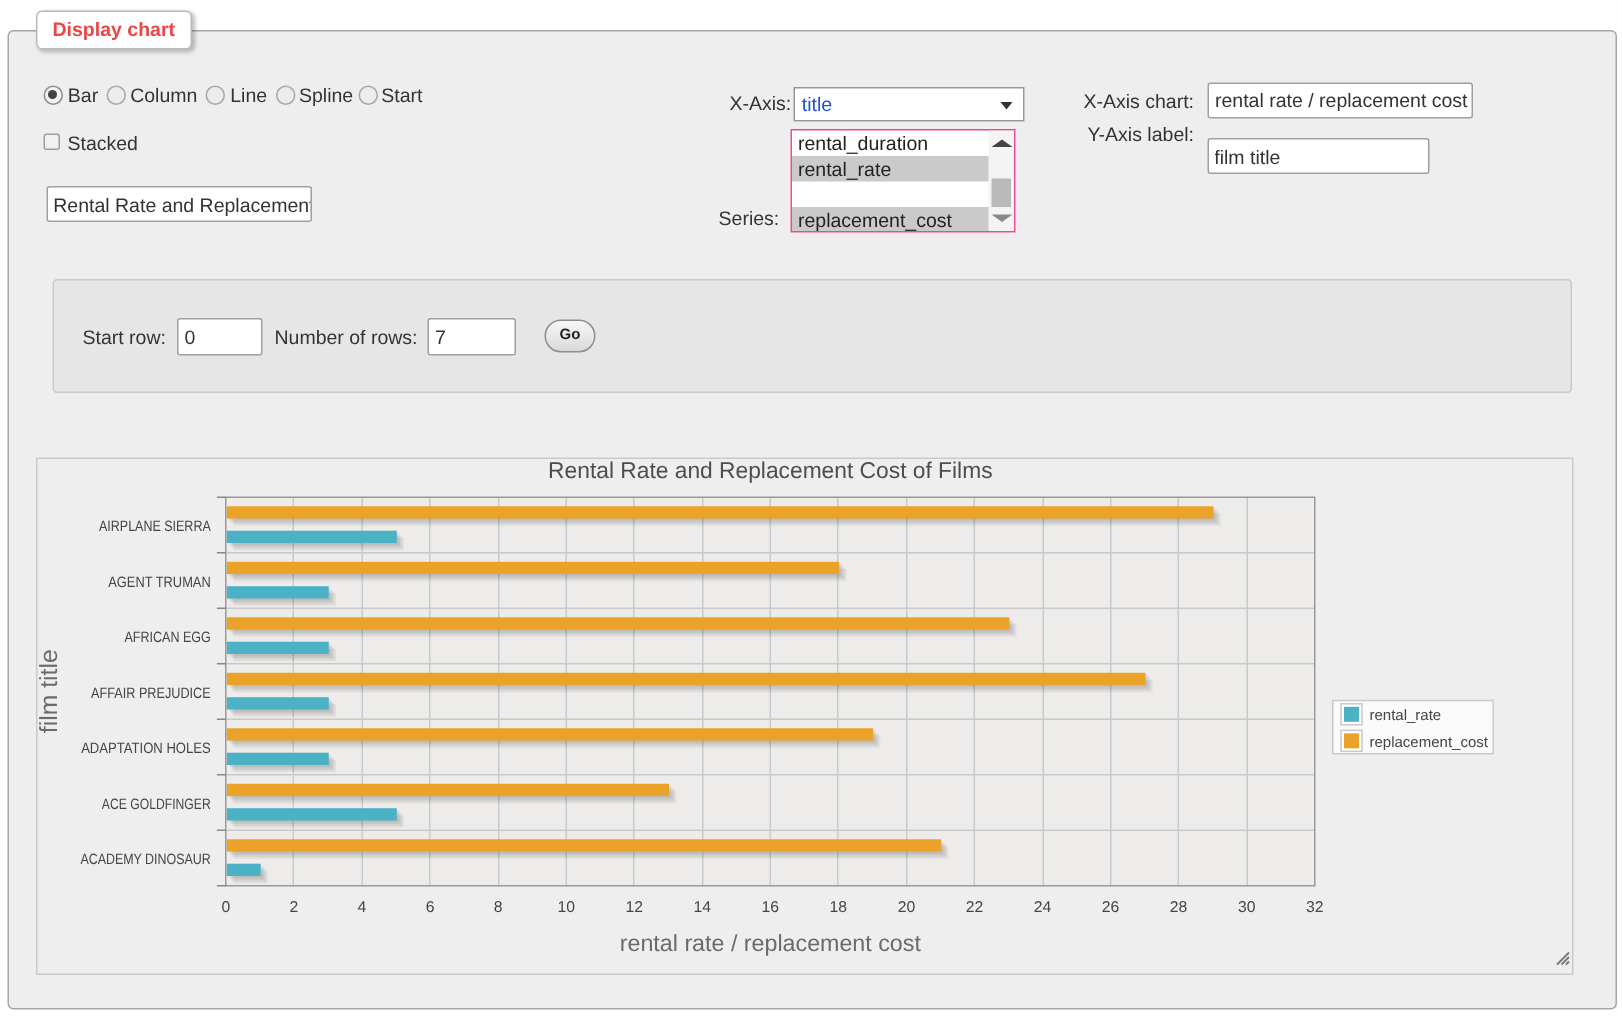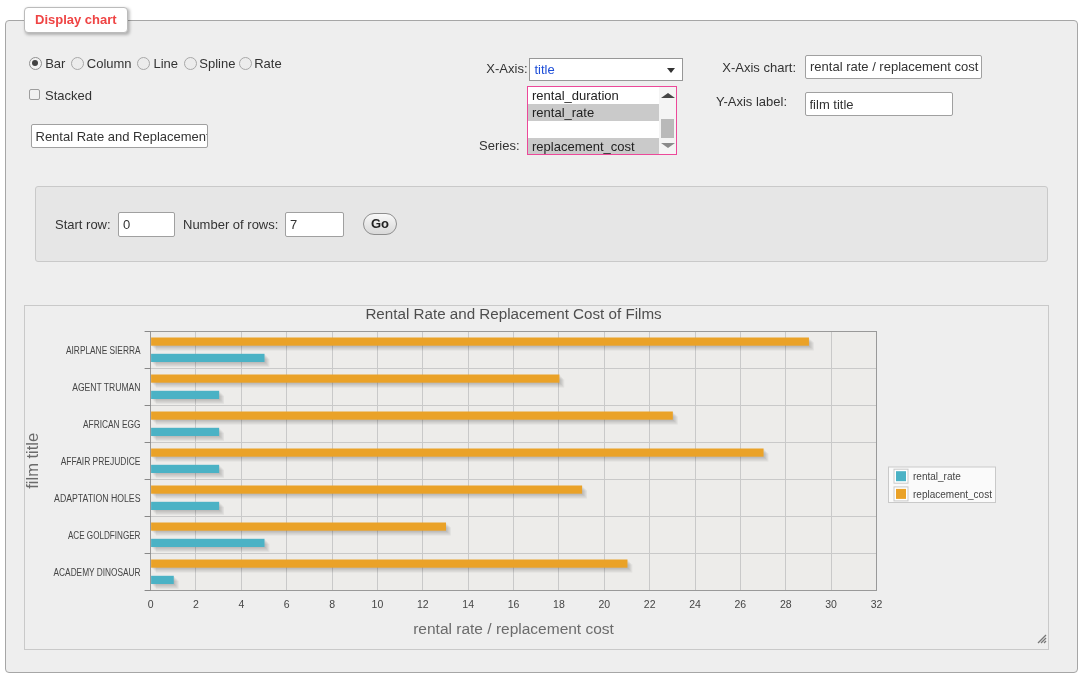--- a/index.html
+++ b/index.html
@@ -5,21 +5,21 @@
 body{font-family:"Liberation Sans",sans-serif;font-size:13px;color:#333;width:1081px;height:681px;position:relative;overflow:hidden;}
 #fs{position:absolute;left:5px;top:20px;width:1071px;height:651px;background:#eeeeee;border:1px solid #a6a6a6;border-radius:4px;}
 #fslegend{position:absolute;left:24px;top:7px;height:24px;line-height:24px;padding:0 10px;background:#ffffff;border:1px solid #bbbbbb;border-radius:4px;box-shadow:1.5px 1.5px 3px rgba(0,0,0,0.25);font-weight:bold;font-size:13px;color:#ef4444;z-index:5;}
 .radio{position:absolute;width:11px;height:11px;border:1px solid #a8a8a8;border-radius:50%;background:#ececec;}
 .radio.on{background:#f2f2f2;border-color:#909090;}
 .radio.on:after{content:"";position:absolute;left:2.5px;top:2.5px;width:6px;height:6px;background:#424242;border-radius:50%;}
 .cb{position:absolute;width:9px;height:9px;border:1px solid #9d9d9d;border-radius:2px;background:#f1f1f1;}
 .lbl{position:absolute;white-space:nowrap;}
 input.txt{position:absolute;box-sizing:border-box;border:1px solid #a0a0a0;border-radius:2px;background:#ffffff;font-family:"Liberation Sans",sans-serif;font-size:13px;color:#333;padding:0 0 0 4px;margin:0;outline:none;}
 #panel{position:absolute;left:34.5px;top:185.5px;width:1013px;height:76.5px;box-sizing:border-box;background:#e6e6e6;border:1px solid #c9c9c9;border-radius:3px;}
-#gobtn{position:absolute;left:363px;top:213px;width:34px;height:22px;box-sizing:border-box;border:1px solid #8e8e8e;border-radius:11px;background:linear-gradient(#f8f8f8,#d9d9d9);font-weight:bold;font-size:13px;color:#222;text-align:center;line-height:20px;}
+#gobtn{position:absolute;left:363px;top:213px;width:34px;height:22px;box-sizing:border-box;border:1px solid #8e8e8e;border-radius:11px;background:linear-gradient(#f8f8f8,#d9d9d9);font-weight:bold;font-size:10px;color:#222;text-align:center;line-height:20px;}
 #chartpanel{position:absolute;left:24px;top:304.5px;width:1025px;height:345px;box-sizing:border-box;background:#eeeeee;border:1px solid #c9c9c9;}
 #selbox{position:absolute;left:528.5px;top:57.5px;width:154px;height:23px;box-sizing:border-box;background:#fff;border:1px solid #979797;}
 #selbox .tx{position:absolute;left:5px;top:3px;font-size:13px;color:#1d4ed8;}
 #selarrow{position:absolute;right:7px;top:9px;width:0;height:0;border-left:4px solid transparent;border-right:4px solid transparent;border-top:5px solid #333;}
 #listbox{position:absolute;left:527px;top:86px;width:150px;height:69px;box-sizing:border-box;background:#fff;border:1px solid #ec4899;overflow:hidden;}
 .opt{position:absolute;left:0;width:132px;height:17px;font-size:13px;color:#222;padding-left:4px;line-height:17px;white-space:nowrap;box-sizing:border-box;}
 .opt.sel{background:#cacaca;}
 #sbar{position:absolute;right:0;top:0;width:17px;height:67px;background:#f4f4f4;}
 #sbar .tri-up{position:absolute;left:1.5px;top:6px;width:0;height:0;border-left:7px solid transparent;border-right:7px solid transparent;border-bottom:5px solid #454545;}
 #sbar .tri-dn{position:absolute;left:1.5px;bottom:6px;width:0;height:0;border-left:7px solid transparent;border-right:7px solid transparent;border-top:5px solid #8a8a8a;}
@@ -31,21 +31,21 @@
 
 <div class="radio on" style="left:28.7px;top:56.5px;"></div>
 <div class="lbl" style="left:45.2px;top:56px;">Bar</div>
 <div class="radio" style="left:71.2px;top:56.5px;"></div>
 <div class="lbl" style="left:86.8px;top:56px;">Column</div>
 <div class="radio" style="left:137px;top:56.5px;"></div>
 <div class="lbl" style="left:153.5px;top:56px;">Line</div>
 <div class="radio" style="left:183.5px;top:56.5px;"></div>
 <div class="lbl" style="left:199.3px;top:56px;">Spline</div>
 <div class="radio" style="left:238.7px;top:56.5px;"></div>
-<div class="lbl" style="left:254.2px;top:56px;">Rate</div>
+<div class="lbl" style="left:254.2px;top:56px;">Start</div>
 
 <div class="cb" style="left:28.5px;top:88.5px;"></div>
 <div class="lbl" style="left:45px;top:88px;">Stacked</div>
 
 <input class="txt" style="left: 30.5px; top: 124px; width: 177px; height: 24px;" value="Rental Rate and Replacement Cost of Films">
 
 <div class="lbl" style="left:483px;top:60.5px;width:44.5px;text-align:right;">X-Axis:</div>
 <div id="selbox">
     <span class="tx">title</span>
     <span id="selarrow"></span>
@@ -59,21 +59,21 @@
   <div class="opt sel" style="top:51px;">replacement_cost</div>
   <div id="sbar">
     <span class="tri-up"></span>
     <div class="thumb"></div>
     <span class="tri-dn"></span>
   </div>
 </div>
 
 <div class="lbl" style="left:716px;top:60px;width:80px;text-align:right;">X-Axis chart:</div>
 <input class="txt" style="left: 805px; top: 54.5px; width: 177px; height: 24px;" value="rental rate / replacement cost">
-<div class="lbl" style="left:716px;top:94px;width:80px;text-align:left;">Y-Axis label:</div>
+<div class="lbl" style="left:716px;top:82px;width:80px;text-align:right;">Y-Axis label:</div>
 <input class="txt" style="left: 804.5px; top: 92px; width: 148px; height: 24px;" value="film title">
 
 <div id="panel"></div>
 <div class="lbl" style="left:55px;top:217px;">Start row:</div>
 <input class="txt" style="left: 118px; top: 211.5px; width: 57px; height: 25px;" value="0">
 <div class="lbl" style="left:183px;top:217px;">Number of rows:</div>
 <input class="txt" style="left: 285px; top: 211.5px; width: 59px; height: 25px;" value="7">
 <div id="gobtn">Go</div>
 
 <div id="chartpanel">

